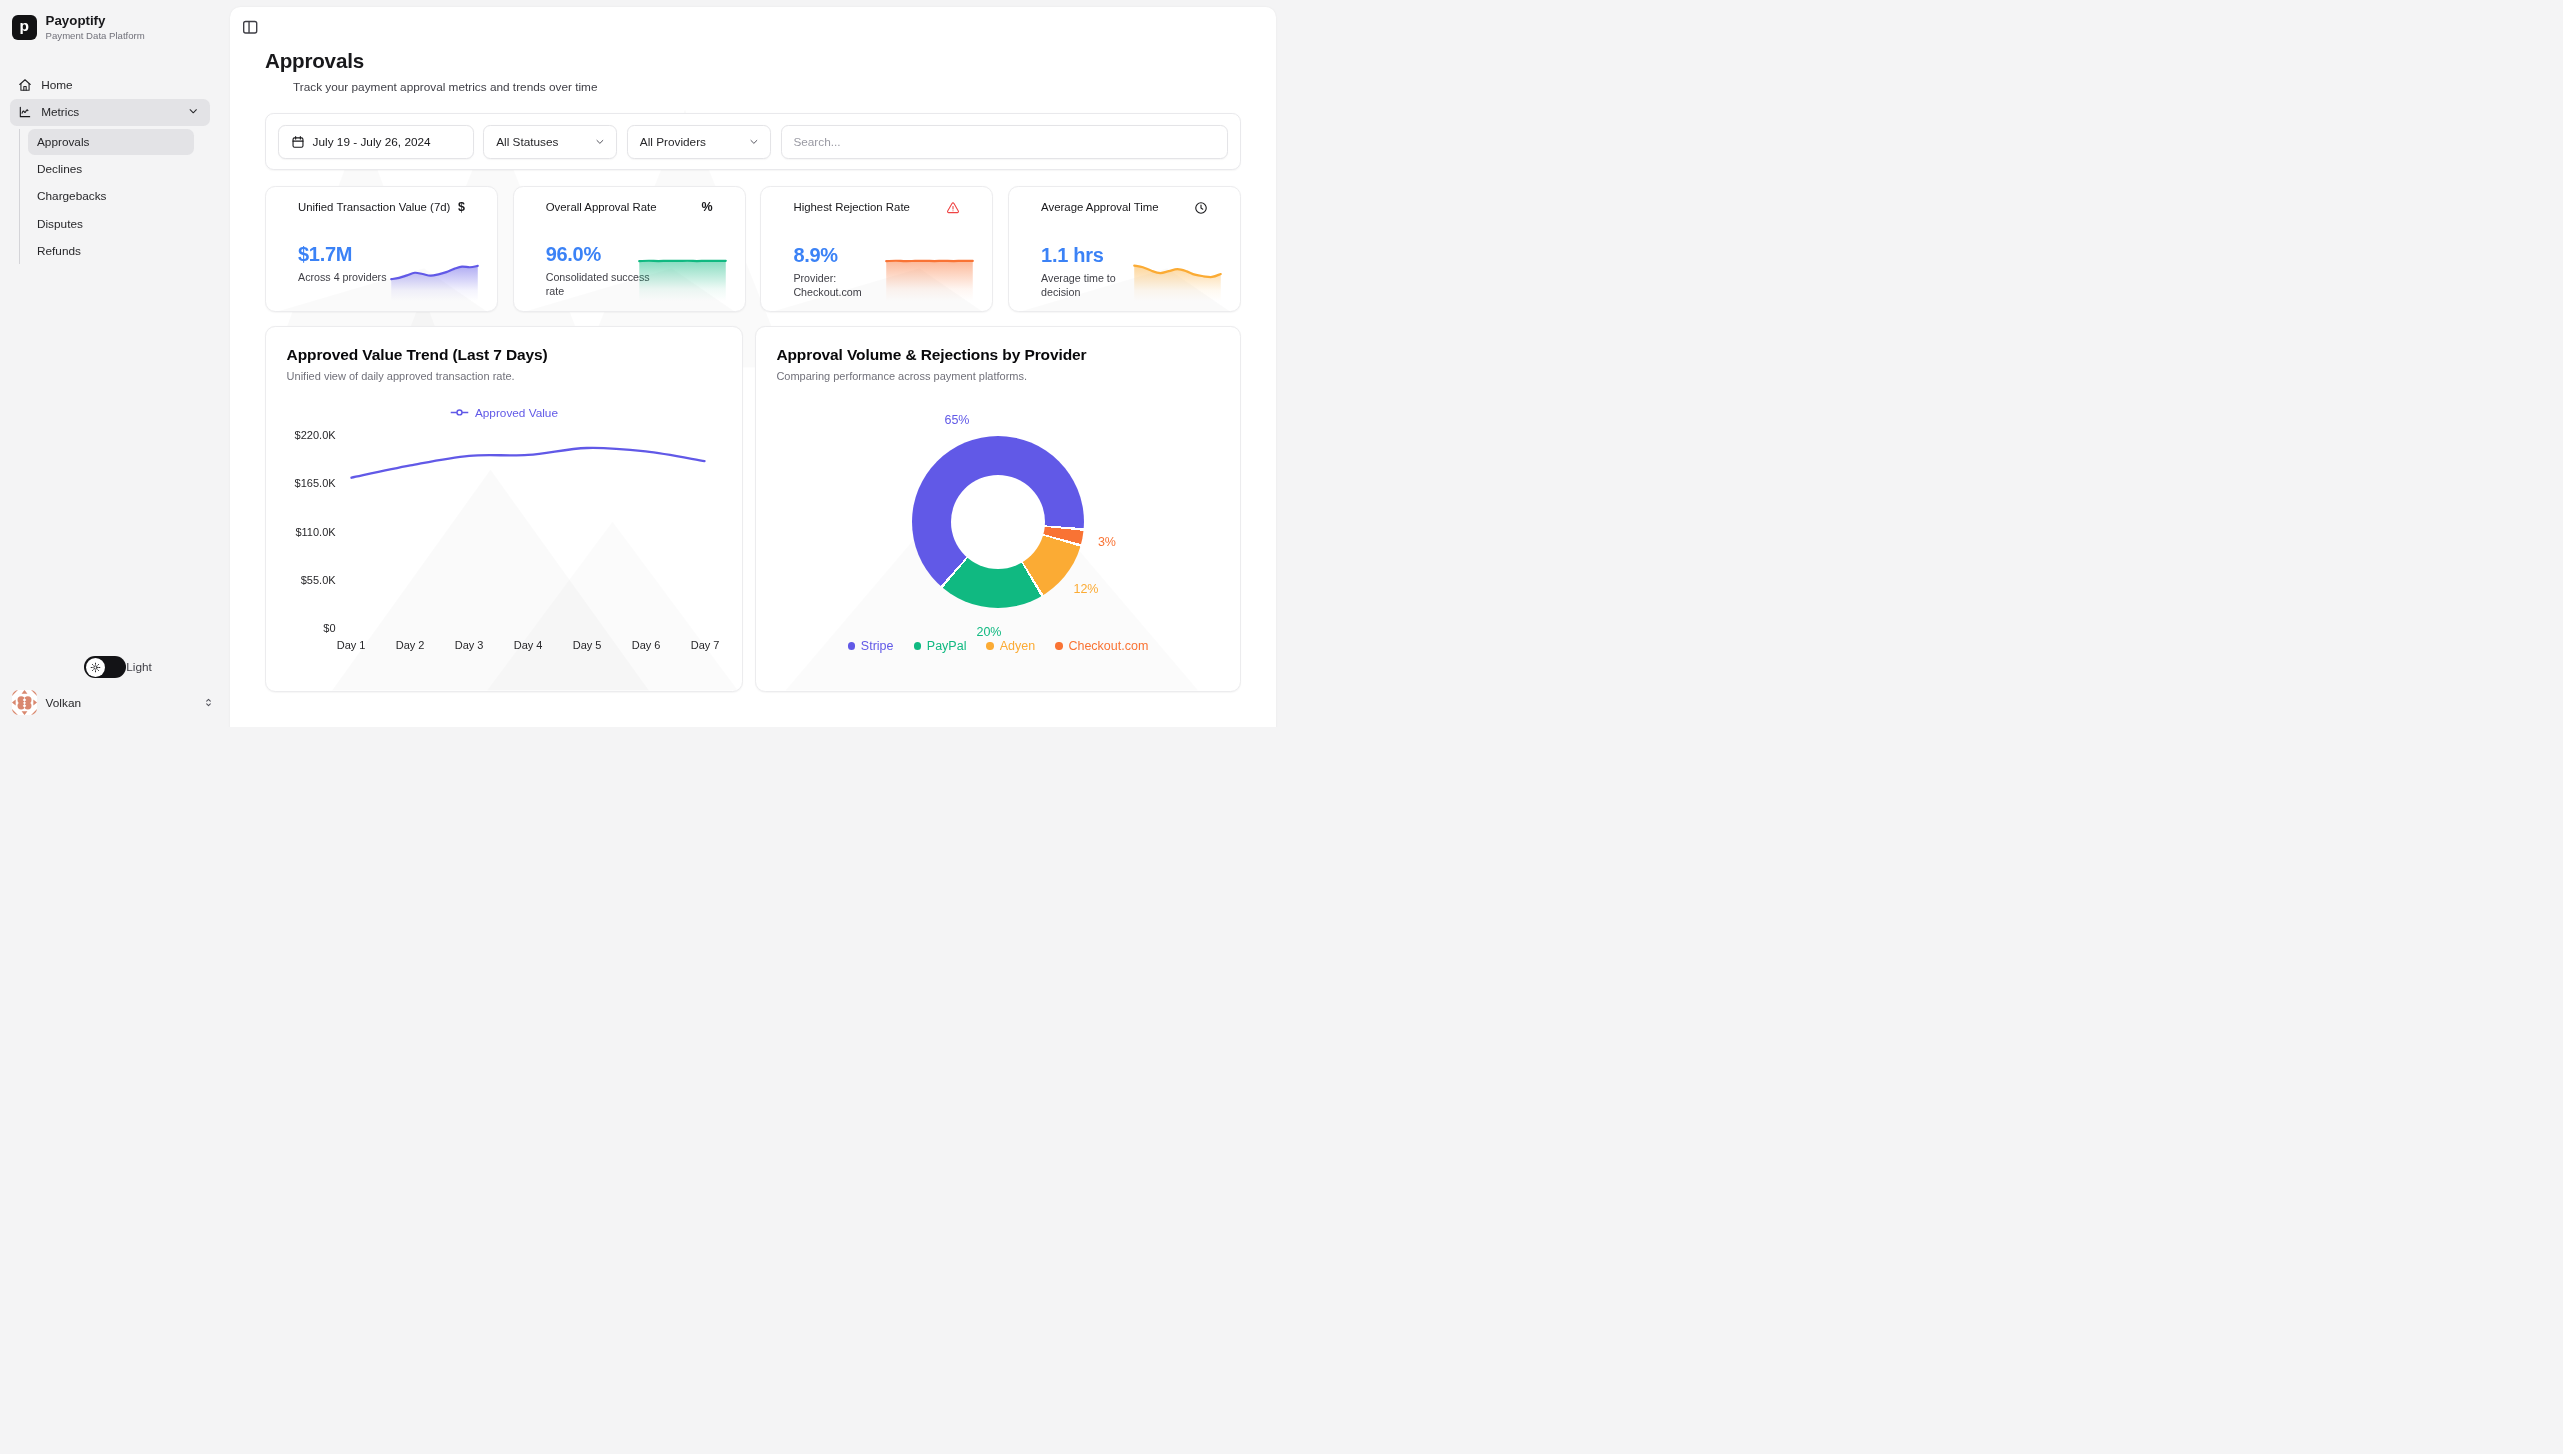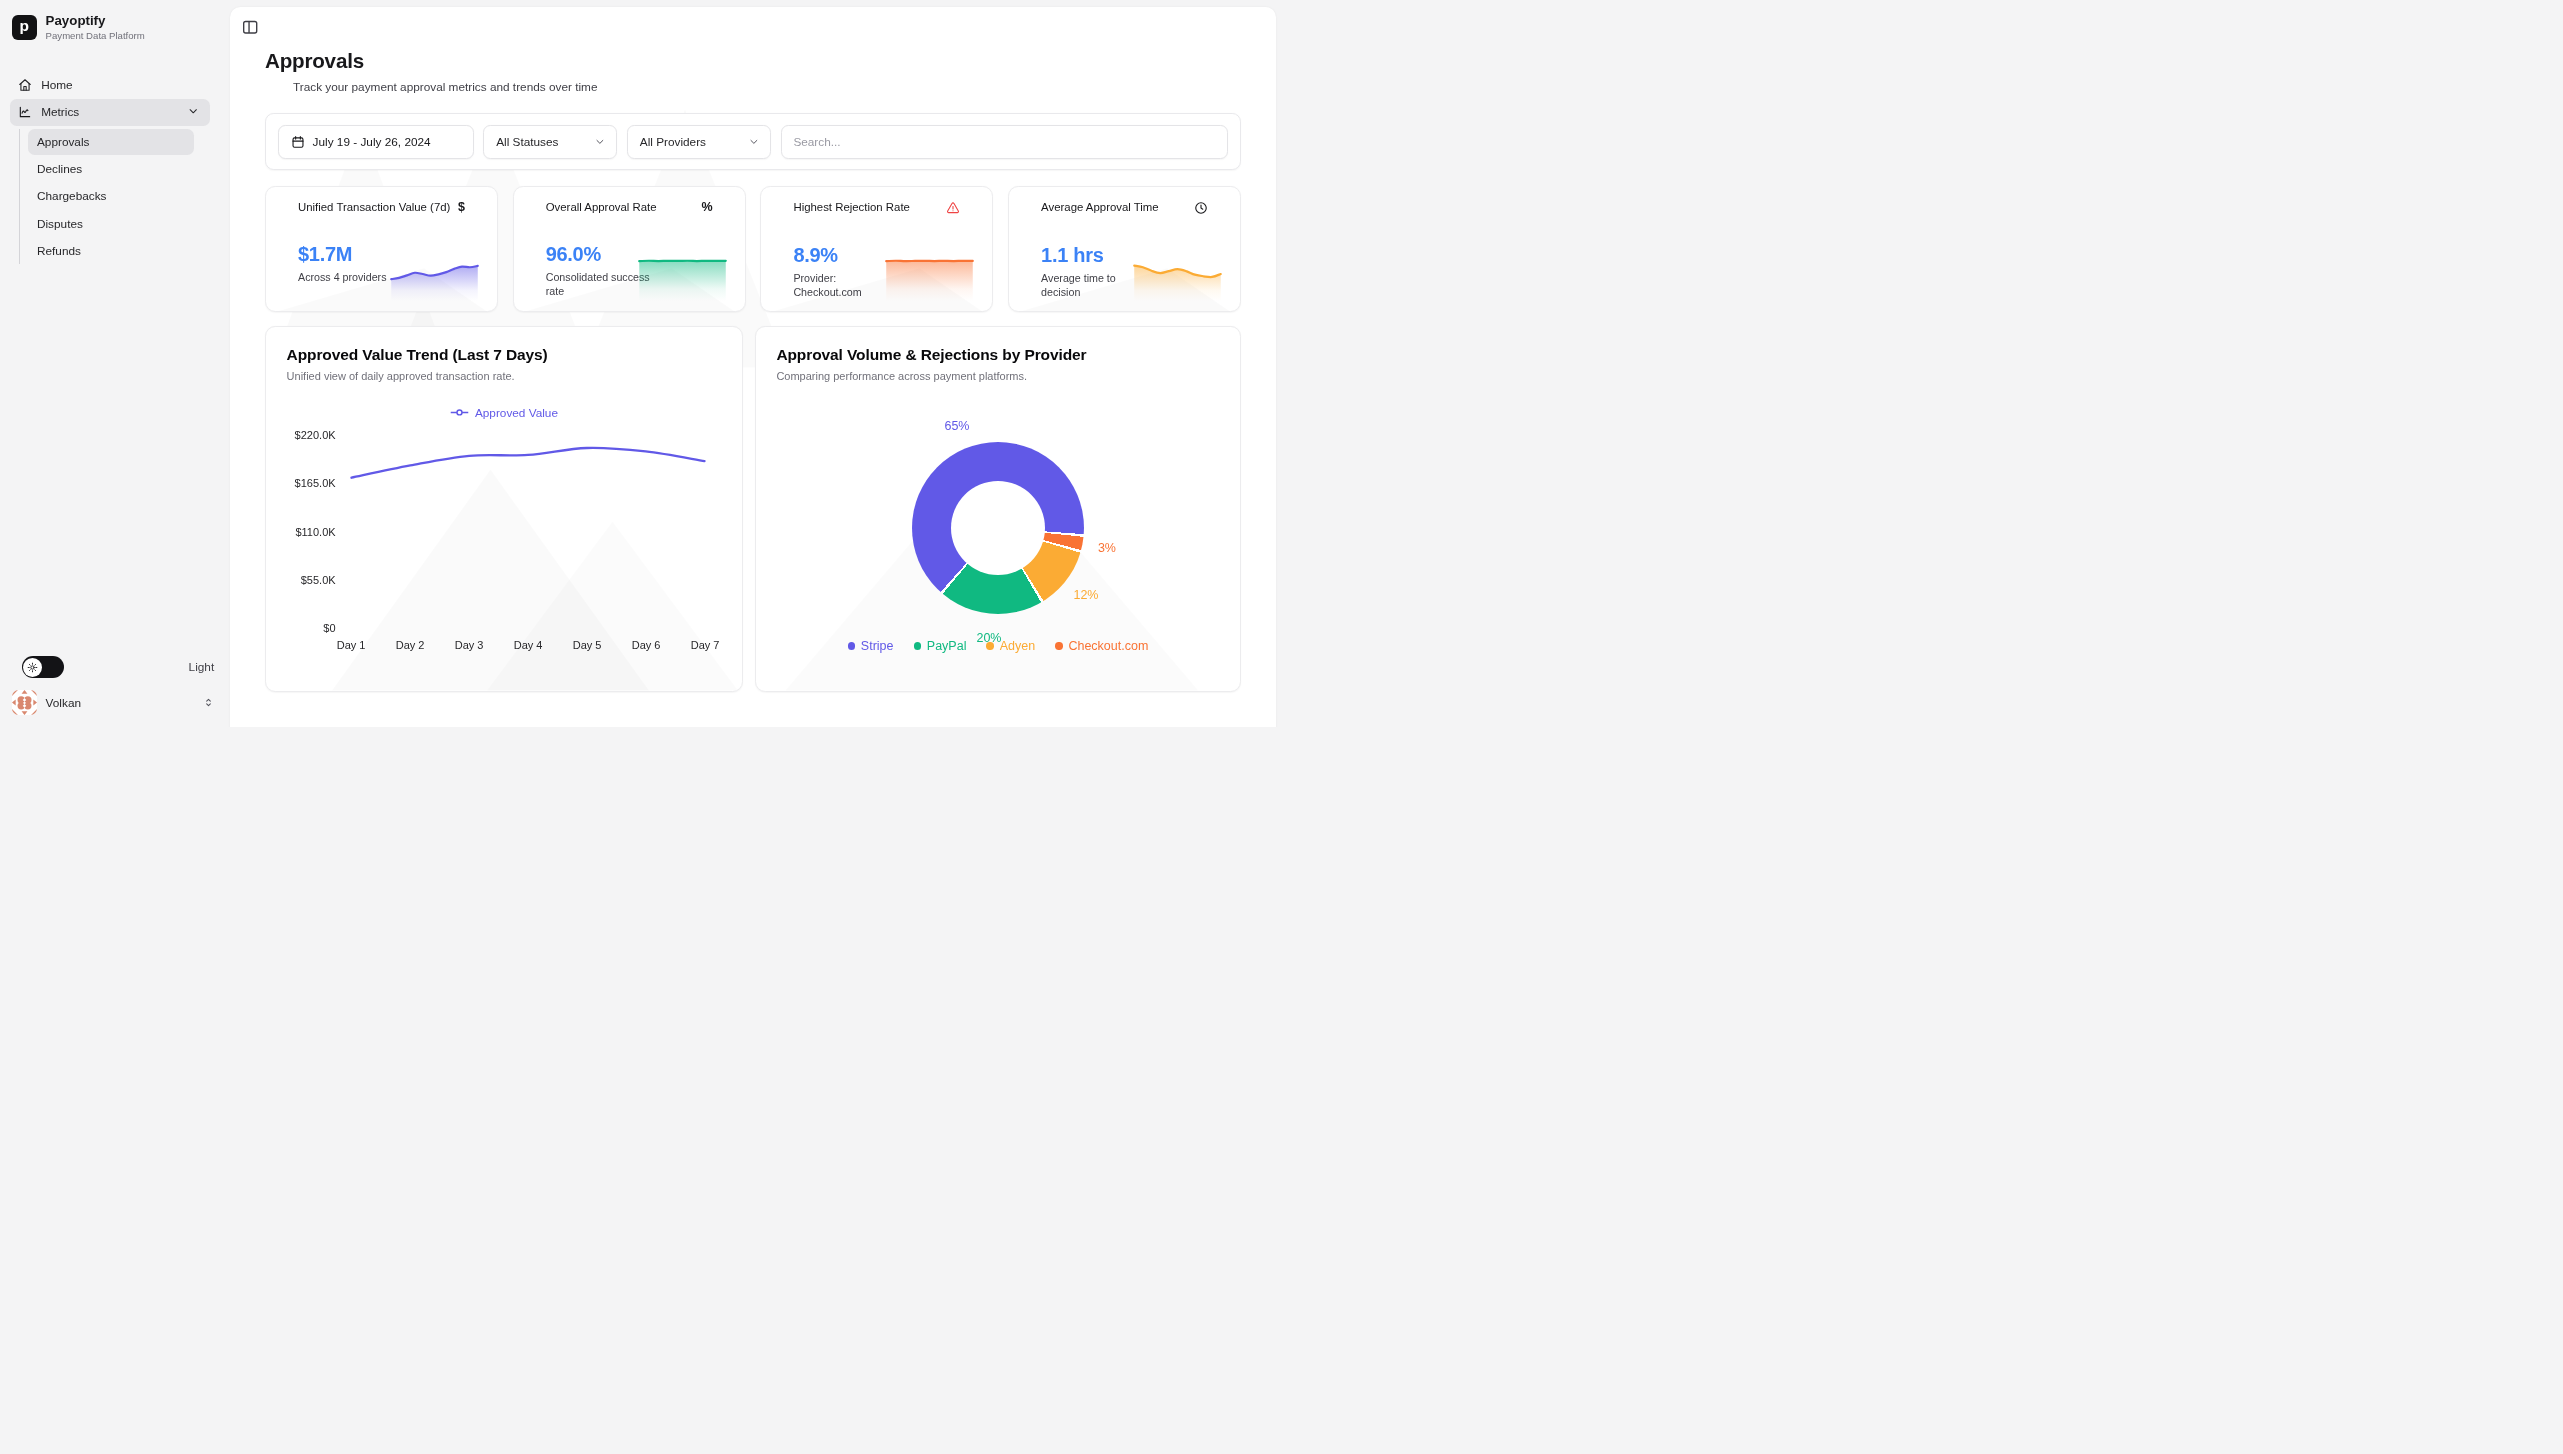--- a/index.html
+++ b/index.html
@@ -16,21 +16,21 @@
   .brand-tag { font-size:9.6px; color:#71717a; margin-top:1.5px; }
   nav { margin-top:31px; padding:0 16px 0 9.6px; }
   .nav-item { display:flex; align-items:center; gap:8.8px; height:27px; border-radius:6.6px; padding:0 8.8px; font-size:11.8px; color:#27272a; cursor:pointer; }
   .nav-item.active { background:#e3e3e6; }
   .nav-item .grow { flex:1; }
   .nav-icon { width:14px; height:14px; display:flex; }
   .submenu { margin:2.9px 0 0 9.6px; border-left:0.7px solid #d4d4d8; padding-left:8px; margin-right:16px; }
   .sub-item { height:26.5px; display:flex; align-items:center; border-radius:6.6px; padding:0 8.8px; font-size:11.8px; color:#27272a; margin-bottom:0.7px; cursor:pointer; }
   .sub-item.active { background:#e3e3e6; }
   .side-footer { position:absolute; left:11.8px; right:11.8px; bottom:11.8px; }
-  .theme-row { display:flex; align-items:center; justify-content:space-between; margin-bottom:11.8px;padding-left:10px; }
+  .theme-row { display:flex; align-items:center; justify-content:center; margin-bottom:11.8px;padding-left:10px; }
   .toggle { width:42px; height:22px; border-radius:11px; background:#131316; position:relative; cursor:pointer; }
   .knob { position:absolute; left:1.5px; top:1.5px; width:19px; height:19px; border-radius:50%; background:#fff; display:flex; align-items:center; justify-content:center; }
   .theme-label { font-size:11.8px; color:#3f3f46; }
   .user-row { display:flex; align-items:center; gap:8.8px; cursor:pointer;justify-content:space-between; }
   .user-name { font-size:11.8px; color:#27272a; flex:1; }
   .avatar { width:25px; height:25px; border-radius:6.6px; overflow:hidden; flex:0 0 25px; }
 
   
   main { position:absolute; left:230px; top:6.6px; right:5.9px; bottom:0; background:#fff; border-radius:10.3px 10.3px 0 0; box-shadow:0 0.7px 2.2px rgba(0,0,0,.06); overflow:hidden; padding:10.3px 35px 0 35px; }
   .wm { position:absolute; background:rgba(23,23,23,.021); clip-path:polygon(50% 0, 0 100%, 100% 100%); pointer-events:none; }
@@ -65,21 +65,21 @@
   .chart-card h2 { font-size:15.5px; font-weight:700; color:#09090b; letter-spacing:-0.1px; }
   .chart-sub { font-size:11px; color:#71717a; margin-top:6.6px; }
   .lc-legend { margin-top:23.6px; display:flex; align-items:center; justify-content:center; gap:5.9px; font-size:11.8px; }
   .lc-area { position:relative; height:200px; margin-top:11.8px; z-index:2; }
   .ytick { position:absolute; left:0; width:49px; text-align:right; font-size:11px; color:#27272a; }
   #line-plot { position:absolute; left:57px; top:0; width:368px; height:200px; overflow:visible; }
   .xrow { position:absolute; left:57px; top:207px; width:368px; height:16px; }
   .xtick { position:absolute; width:59px; text-align:center; font-size:11px; color:#27272a; }
 
   .donut-wrap { position:relative; height:226px; margin-top:10.3px; z-index:2; }
-  #donut { position:absolute; left:50%; top:50px; width:172px; height:172px; margin-left:-86px; border-radius:50%; }
+  #donut { position:absolute; left:50%; top:44px; width:172px; height:172px; margin-left:-86px; border-radius:50%; }
   .hole { position:absolute; left:50%; top:50%; width:94px; height:94px; margin:-47px 0 0 -47px; background:#fff; border-radius:50%; }
   .donut-label { position:absolute; transform:translate(-50%,-50%); font-size:12.5px; font-weight:500; white-space:nowrap; }
   .donut-legend { display:flex; align-items:center; justify-content:center; gap:20px; margin-top:20.6px; position:relative; z-index:2; }
   .dl-item { display:flex; align-items:center; gap:5.9px; font-size:12.5px; }
   .dl-dot { width:7.4px; height:7.4px; border-radius:50%; }
   svg.icon { display:block; }
 </style>
 </head>
 <body>
 

